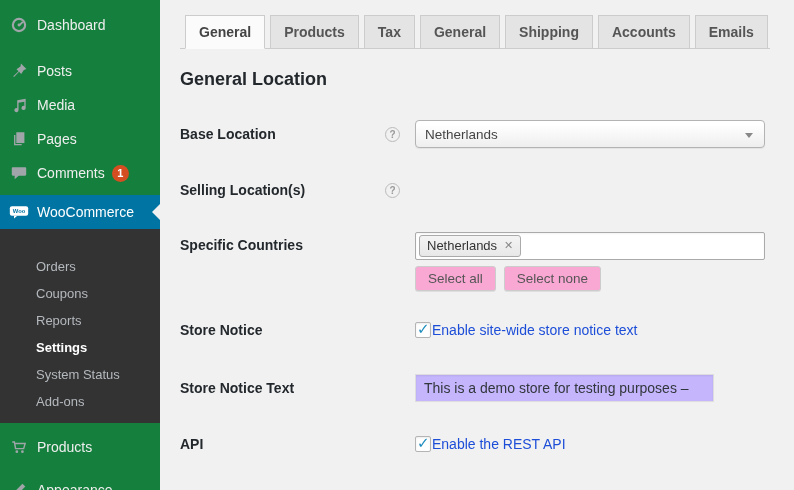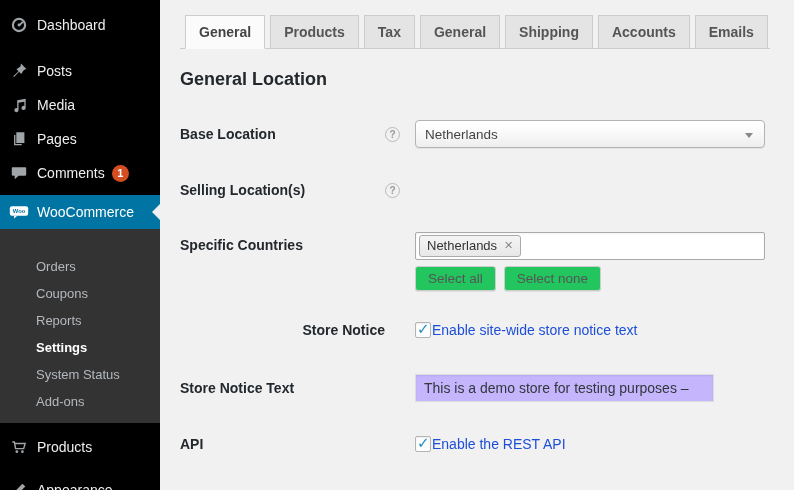--- a/index.html
+++ b/index.html
@@ -5,21 +5,21 @@
   * { margin:0; padding:0; box-sizing:border-box; }
   html,body { width:794px; height:490px; overflow:hidden; }
   body {
     font-family:"Liberation Sans","DejaVu Sans",sans-serif;
     background:#f1f1f1; position:relative; font-size:14px; color:#32373c;
   }
 
   
   .sidebar {
     position:absolute; left:0; top:0; bottom:0; width:160px;
-    background:#000000; color:#eee;
+    background:#15803d; color:#eee;
   }
   .menu { list-style:none; padding-top:8px; }
   .menu-item {
     height:34px; display:flex; align-items:center; padding-left:9px;
     cursor:pointer; position:relative; color:#eee;
   }
   .menu-item .mi-icon {
     width:20px; height:20px; margin-right:8px; color:#a0a5aa;
     display:flex; align-items:center; justify-content:center; flex:none;
   }
@@ -58,21 +58,21 @@
   }
   .nav-tab.active { background:#fbfbfb; border-bottom:1px solid #fbfbfb; color:#444; }
 
   .page-heading { margin-top:20px; font-size:18px; font-weight:bold; color:#23282d; }
 
   .row { display:grid; grid-template-columns:205px 30px 1fr; align-items:center; }
   .row.align-start { align-items:start; }
   .row-label { font-weight:bold; font-size:14px; color:#23282d; }
   .row.align-start .row-label { line-height:27px; }
   .m1 { margin-top:30px; } .m2 { margin-top:34px; } .m3 { margin-top:34px; }
-  .m4 { margin-top:31px;text-align:right; } .m5 { margin-top:36px; } .m6 { margin-top:34px; }
+  .m4 { margin-top:31px; } .m5 { margin-top:36px; } .m6 { margin-top:34px; }
 
   .help-icon {
     width:15px; height:15px; border:1px solid #bbb; border-radius:50%;
     color:#999; font-size:10px; font-weight:bold;
     display:flex; align-items:center; justify-content:center; cursor:pointer;
   }
 
   .chosen-select {
     position:relative; width:350px; height:28px; display:flex; align-items:center;
     padding:0 26px 0 9px; border:1px solid #b3b3b3; border-radius:4px;
@@ -92,21 +92,21 @@
     box-shadow:inset 0 1px 2px rgba(0,0,0,.05); cursor:text;
   }
   .chip {
     display:inline-flex; align-items:center; gap:7px; margin:1px;
     padding:2px 7px 3px 7px; background:linear-gradient(#f4f4f4,#e8e8e8);
     border:1px solid #aaa; border-radius:3px; font-size:13px; color:#333;
   }
   .chip-close { color:#888; font-size:11px; font-weight:bold; cursor:pointer; line-height:1; }
   .btn-row { display:flex; gap:8px; margin-top:6px; }
   .wp-btn {
-    padding:4px 12px; background:#22c55e; border:1px solid #ccc; border-radius:3px;
+    padding:4px 12px; background:#f9a8d4; border:1px solid #ccc; border-radius:3px;
     color:#555; font-size:13.5px; cursor:pointer; box-shadow:0 1px 0 rgba(0,0,0,.08);
   }
 
   .check-wrap { display:flex; align-items:center; cursor:pointer; }
   .checkbox {
     width:16px; height:16px; background:#fff; border:1px solid #b4b4b4;
     border-radius:2px; position:relative; flex:none; cursor:pointer;
     box-shadow:inset 0 1px 2px rgba(0,0,0,.08);
   }
   .checkbox.checked::after {

